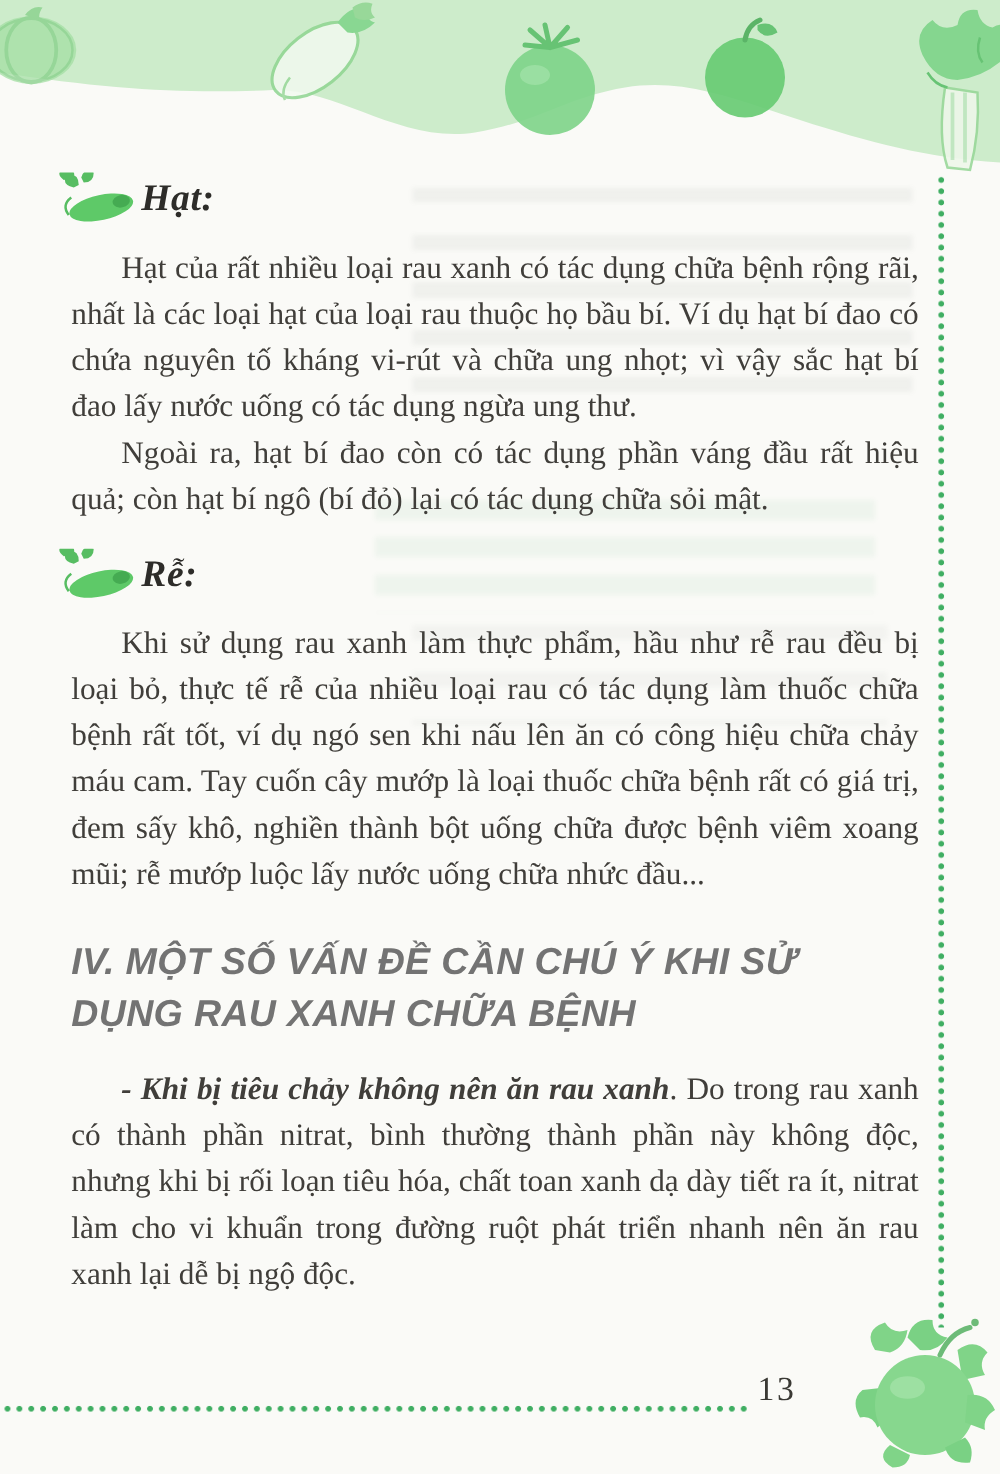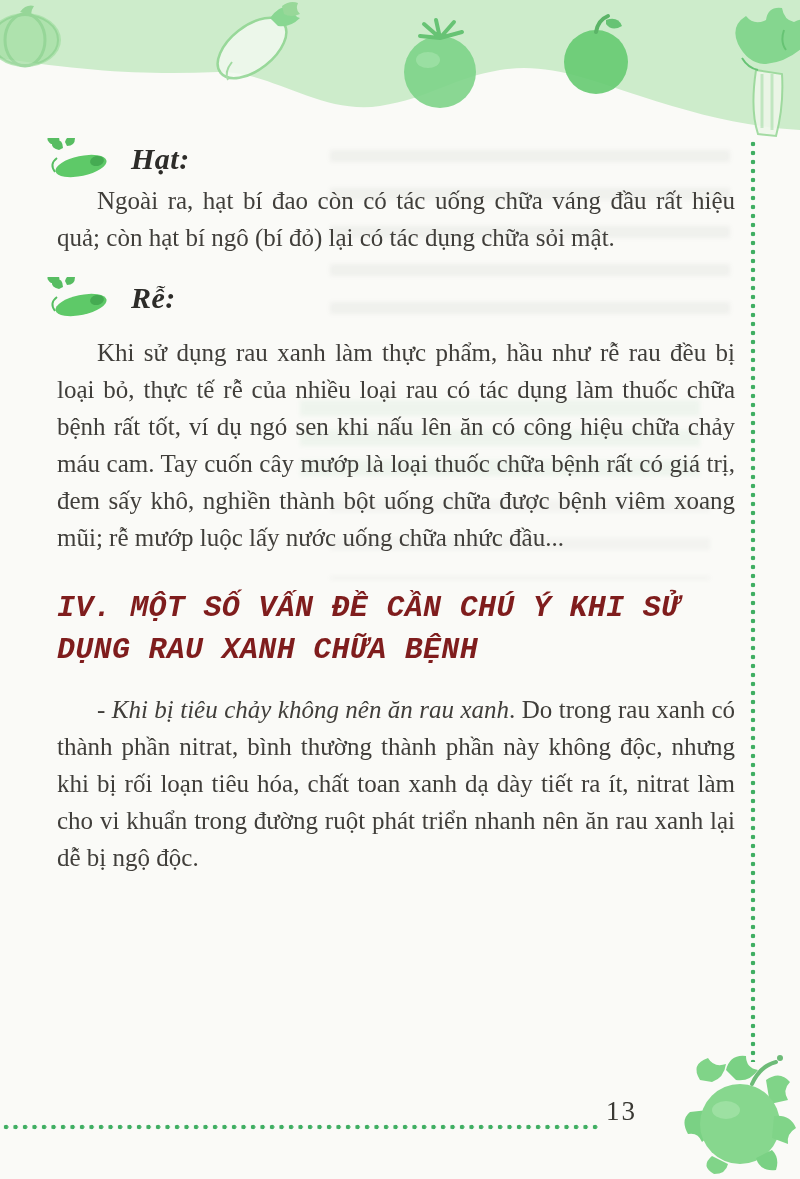--- a/index.html
+++ b/index.html
@@ -26,41 +26,41 @@
   .ghost-lines{
     background:repeating-linear-gradient(
       to bottom, rgba(120,130,120,0.16) 0 12px, rgba(0,0,0,0) 12px 38px);
   }
   .ghost-green{
     background:repeating-linear-gradient(
       to bottom, rgba(120,190,140,0.20) 0 16px, rgba(0,0,0,0) 16px 30px);
   }
   
   .content{position:absolute;left:57px;top:136px;width:678px;color:#403e3a;}
-  .bullet-row{display:flex;align-items:center;gap:22px;height:46px;}
+  .bullet-row{display:flex;align-items:center;gap:4px;height:46px;}
   .bullet-row .veg{flex:0 0 auto;margin-left:-12px;}
   .sub-heading{
     font-size:30px;font-weight:bold;font-style:italic;color:#2d2c29;
     letter-spacing:0.5px;
   }
   p.body{
     margin:0;font-size:25px;line-height:37px;text-align:justify;
     text-indent:40px;
   }
   .mt16{margin-top:14px!important;}
   .mt19{margin-top:19px!important;}
   .mt13{margin-top:13px!important;}
   .mt33{margin-top:31px!important;}
   .mt20{margin-top:20px!important;}
   .section-heading{
-    margin:0;font-family:Liberation Mono, monospace;
+    margin:0;font-family:Liberation Sans, sans-serif;
     font-size:30px;line-height:42px;font-weight:bold;font-style:italic;
-    color:#7f1d1d;letter-spacing:0.3px;
+    color:#737373;letter-spacing:0.3px;
   }
-  .note-lead{font-weight:normal;font-style:italic;}
+  .note-lead{font-weight:bold;font-style:italic;}
   
   .page-number{
     position:absolute;left:606px;top:1096px;font-size:27px;color:#3a3934;
     letter-spacing:2px;
   }
   .corner-plant{position:absolute;left:682px;top:1052px;}
 </style>
 </head>
 <body>
 
@@ -120,21 +120,22 @@
   <div class="bullet-row">
     <svg class="veg" width="64" height="42" viewBox="0 0 64 42">
       <path d="M6,6 q-8,-6 2,-10 q8,2 6,8 Z M14,12 q-10,-2 -6,-10 q10,-2 10,8 Z M20,4 q2,-8 10,-4 q0,8 -8,8 Z" fill="#57bd62"></path>
       <ellipse cx="36" cy="28" rx="26" ry="10" fill="#5ec968" transform="rotate(-12 36 28)"></ellipse>
       <ellipse cx="52" cy="23" rx="7" ry="5" fill="#45ab52" transform="rotate(-12 52 23)"></ellipse>
       <path d="M12,20 q-8,6 -2,14" stroke="#57bd62" stroke-width="2" fill="none"></path>
     </svg>
     <span class="sub-heading">Hạt:</span>
   </div>
 
-  <p class="body">Ngoài ra, hạt bí đao còn có tác uống chữa váng đầu rất hiệu quả; còn hạt bí ngô (bí đỏ) lại có tác dụng chữa sỏi mật.</p>
+  <p class="body mt16">Hạt của rất nhiều loại rau xanh có tác dụng chữa bệnh rộng rãi, nhất là các loại hạt của loại rau thuộc họ bầu bí. Ví dụ hạt bí đao có chứa nguyên tố kháng vi-rút và chữa ung nhọt; vì vậy sắc hạt bí đao lấy nước uống có tác dụng ngừa ung thư.</p>
+  <p class="body">Ngoài ra, hạt bí đao còn có tác dụng phần váng đầu rất hiệu quả; còn hạt bí ngô (bí đỏ) lại có tác dụng chữa sỏi mật.</p>
 
   <div class="bullet-row mt19">
     <svg class="veg" width="64" height="42" viewBox="0 0 64 42">
       <path d="M6,6 q-8,-6 2,-10 q8,2 6,8 Z M14,12 q-10,-2 -6,-10 q10,-2 10,8 Z M20,4 q2,-8 10,-4 q0,8 -8,8 Z" fill="#57bd62"></path>
       <ellipse cx="36" cy="28" rx="26" ry="10" fill="#5ec968" transform="rotate(-12 36 28)"></ellipse>
       <ellipse cx="52" cy="23" rx="7" ry="5" fill="#45ab52" transform="rotate(-12 52 23)"></ellipse>
       <path d="M12,20 q-8,6 -2,14" stroke="#57bd62" stroke-width="2" fill="none"></path>
     </svg>
     <span class="sub-heading">Rễ:</span>
   </div>

